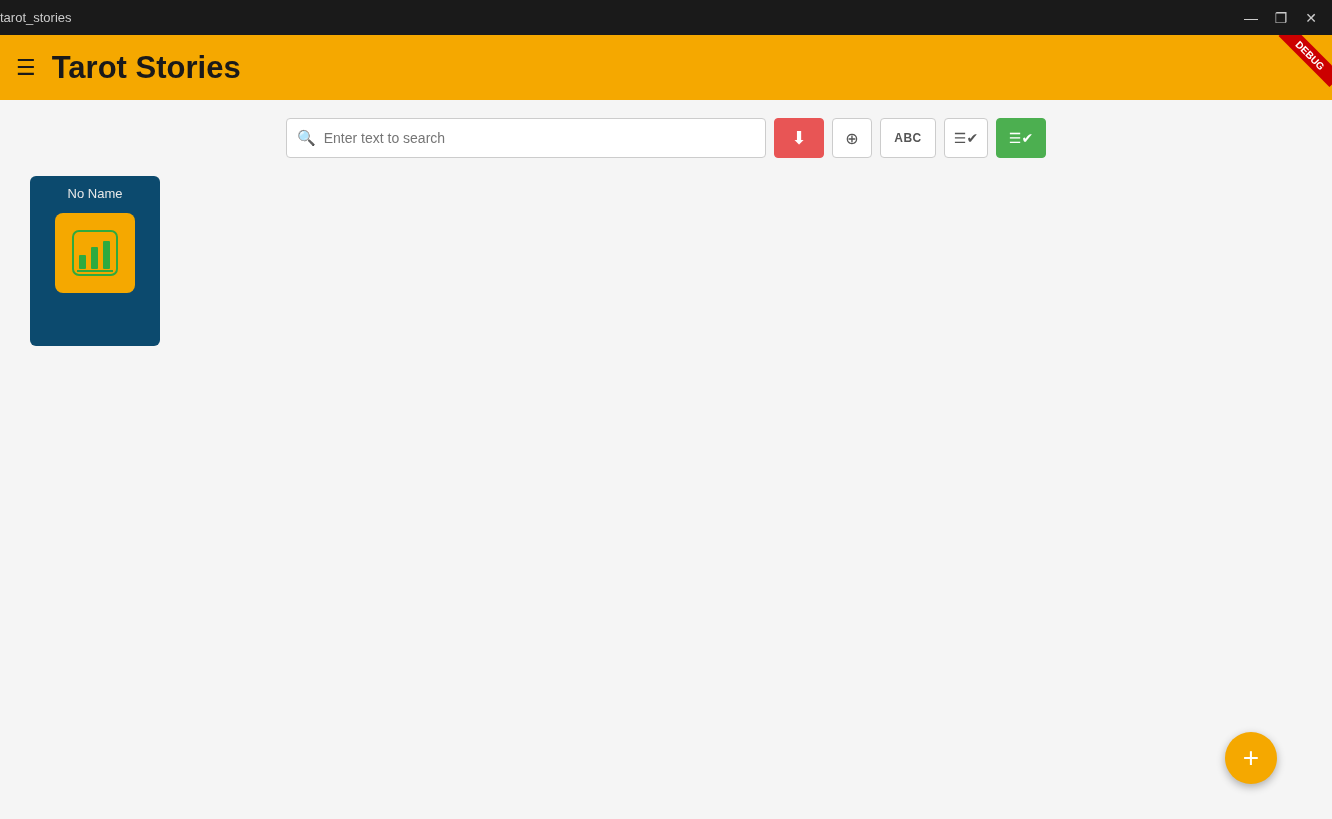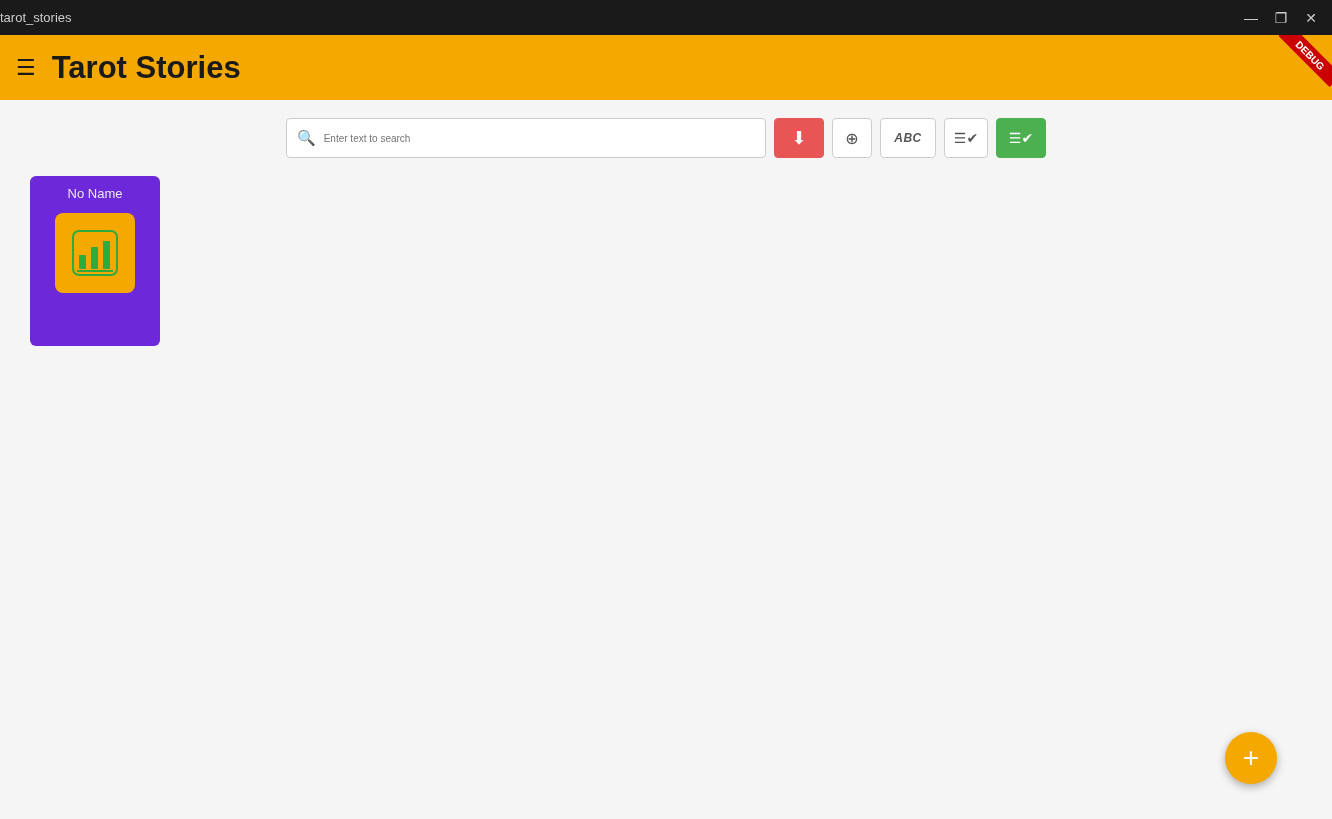--- a/index.html
+++ b/index.html
@@ -123,21 +123,21 @@
       height: 40px;
     }
     #search-icon-wrap {
       color: #999;
       font-size: 15px;
       margin-right: 8px;
     }
     #search-input {
       border: none;
       outline: none;
-      font-size: 10px;
+      font-size: 14px;
       color: #aaa;
       width: 100%;
       background: transparent;
     }
 
     
     .toolbar-btn {
       height: 40px;
       border-radius: 4px;
       border: 1px solid #ccc;
@@ -160,21 +160,20 @@
       background: white;
       color: #555;
     }
     #btn-abc {
       width: 56px;
       background: white;
       color: #555;
       font-size: 12px;
       font-weight: bold;
       letter-spacing: 0.5px;
-      font-style: italic;
     }
     #btn-checklist {
       width: 44px;
       background: white;
       color: #555;
     }
     #btn-check-green {
       width: 50px;
       background: #4caf50;
       border-color: #4caf50;
@@ -186,21 +185,21 @@
       padding: 0 30px;
       display: flex;
       flex-wrap: wrap;
       gap: 16px;
     }
 
     
     .project-card {
       width: 130px;
       height: 170px;
-      background: #6d28d9;
+      background: #0c4a6e;
       border-radius: 6px;
       display: flex;
       flex-direction: column;
       align-items: center;
       justify-content: flex-start;
       padding: 10px 8px;
       cursor: pointer;
       position: relative;
     }
     .card-name {

